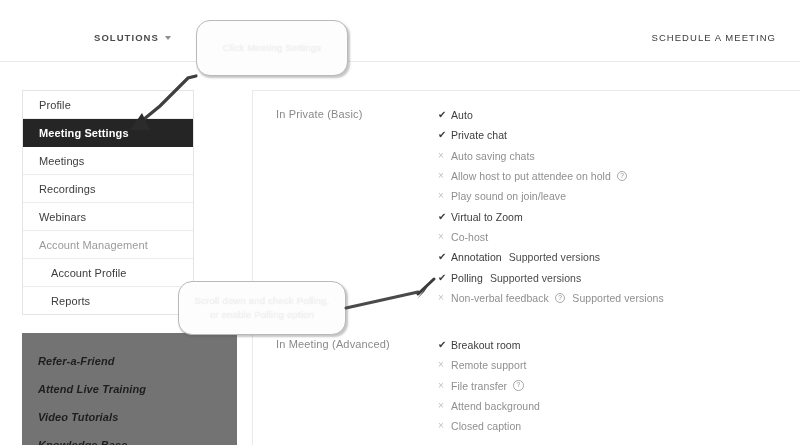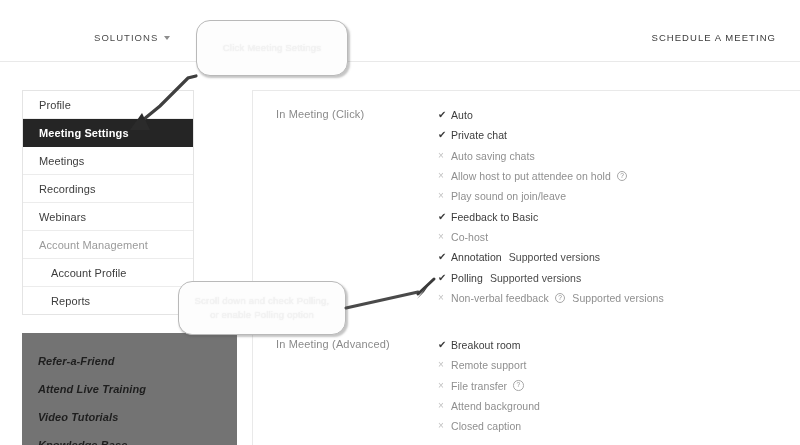--- a/index.html
+++ b/index.html
@@ -12,21 +12,21 @@
   .page{position:absolute;inset:0;}
 
   
   .topnav{
     position:absolute;left:0;top:0;width:800px;height:62px;
     background:#ffffff;border-bottom:1px solid #e9e9e9;
     box-sizing:border-box;
   }
   .nav-items{position:absolute;left:94px;top:32px;display:flex;align-items:center;gap:26px;}
   .nav-link{
-    font-size:9.5px;letter-spacing:1.05px;color:#4a4a4a;font-weight:400;
+    font-size:9.5px;letter-spacing:1.05px;color:#4a4a4a;font-weight:700;
     white-space:nowrap;display:flex;align-items:center;gap:4px;
   }
   .caret{
     width:0;height:0;border-left:3.5px solid transparent;border-right:3.5px solid transparent;
     border-top:4px solid #8d8d8d;display:inline-block;margin-left:2px;
   }
   .nav-right{
     position:absolute;right:24px;top:32px;
     font-size:9.5px;letter-spacing:1.05px;color:#3a3a3a;white-space:nowrap;
   }
@@ -163,21 +163,21 @@
     <div class="gray-item">
       <span>Video Tutorials</span>
     </div>
     <div class="gray-item">
       <span>Knowledge Base</span>
     </div>
   </div>
 
   <div class="content">
 
-    <div class="sec-title" style="left:23px;top:17px;">In Meeting (Click)</div>
+    <div class="sec-title" style="left:23px;top:17px;">In Private (Basic)</div>
 
     <div class="opt-list" style="left:185px;top:14px;">
       <div class="opt-row">
         <span class="mark on">✔</span>
         <span class="opt-label enabled">Auto</span>
       </div>
       <div class="opt-row">
         <span class="mark on">✔</span>
         <span class="opt-label enabled">Private chat</span>
       </div>
@@ -189,21 +189,21 @@
         <span class="mark off">×</span>
         <span class="opt-label disabled">Allow host to put attendee on hold</span>
         <span class="qmark">?</span>
       </div>
       <div class="opt-row">
         <span class="mark off">×</span>
         <span class="opt-label disabled">Play sound on join/leave</span>
       </div>
       <div class="opt-row">
         <span class="mark on">✔</span>
-        <span class="opt-label enabled">Feedback to Basic</span>
+        <span class="opt-label enabled">Virtual to Zoom</span>
       </div>
       <div class="opt-row">
         <span class="mark off">×</span>
         <span class="opt-label disabled">Co-host</span>
       </div>
       <div class="opt-row">
         <span class="mark on">✔</span>
         <span class="opt-label enabled">Annotation</span>
         <span class="suffix">Supported versions</span>
       </div>

